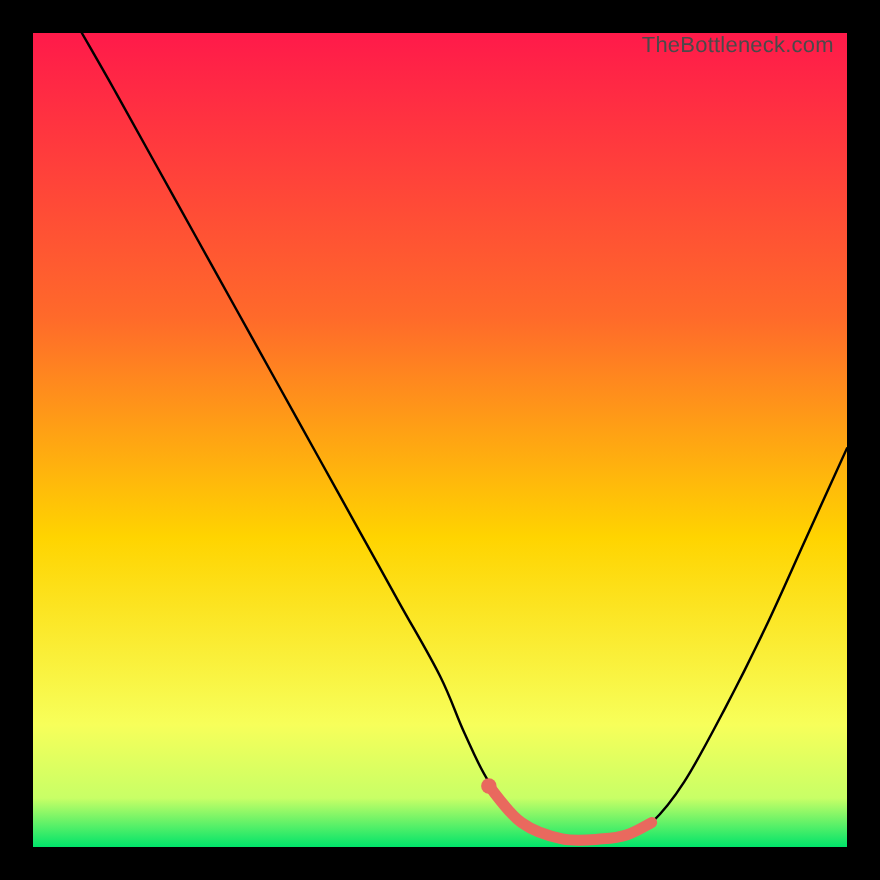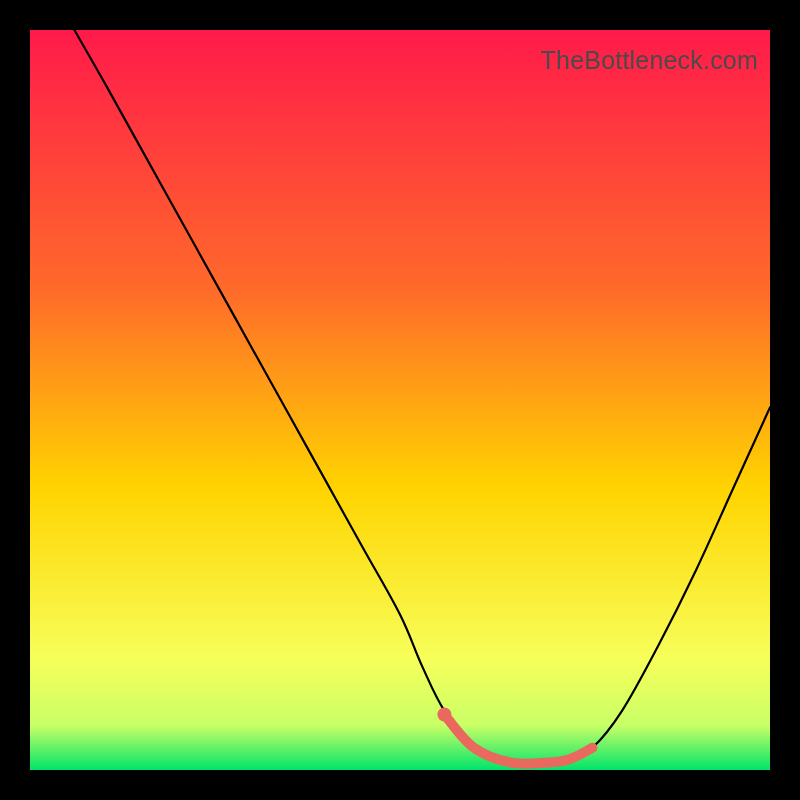--- a/index.html
+++ b/index.html
@@ -21,24 +21,24 @@
   }
   .plot-area {
     position: absolute;
     left: 0;
     top: 0;
     width: 740px;
     height: 740px;
   }
   .watermark {
     position: absolute;
-    top: 16px;
+    top: 0;
     right: 12px;
     color: #4a4a4a;
-    font-size: 25px;
+    font-size: 20px;
     font-weight: 500;
     letter-spacing: 0.2px;
     user-select: none;
   }
   svg {
     display: block;
   }
 </style>
 </head>
 <body>

